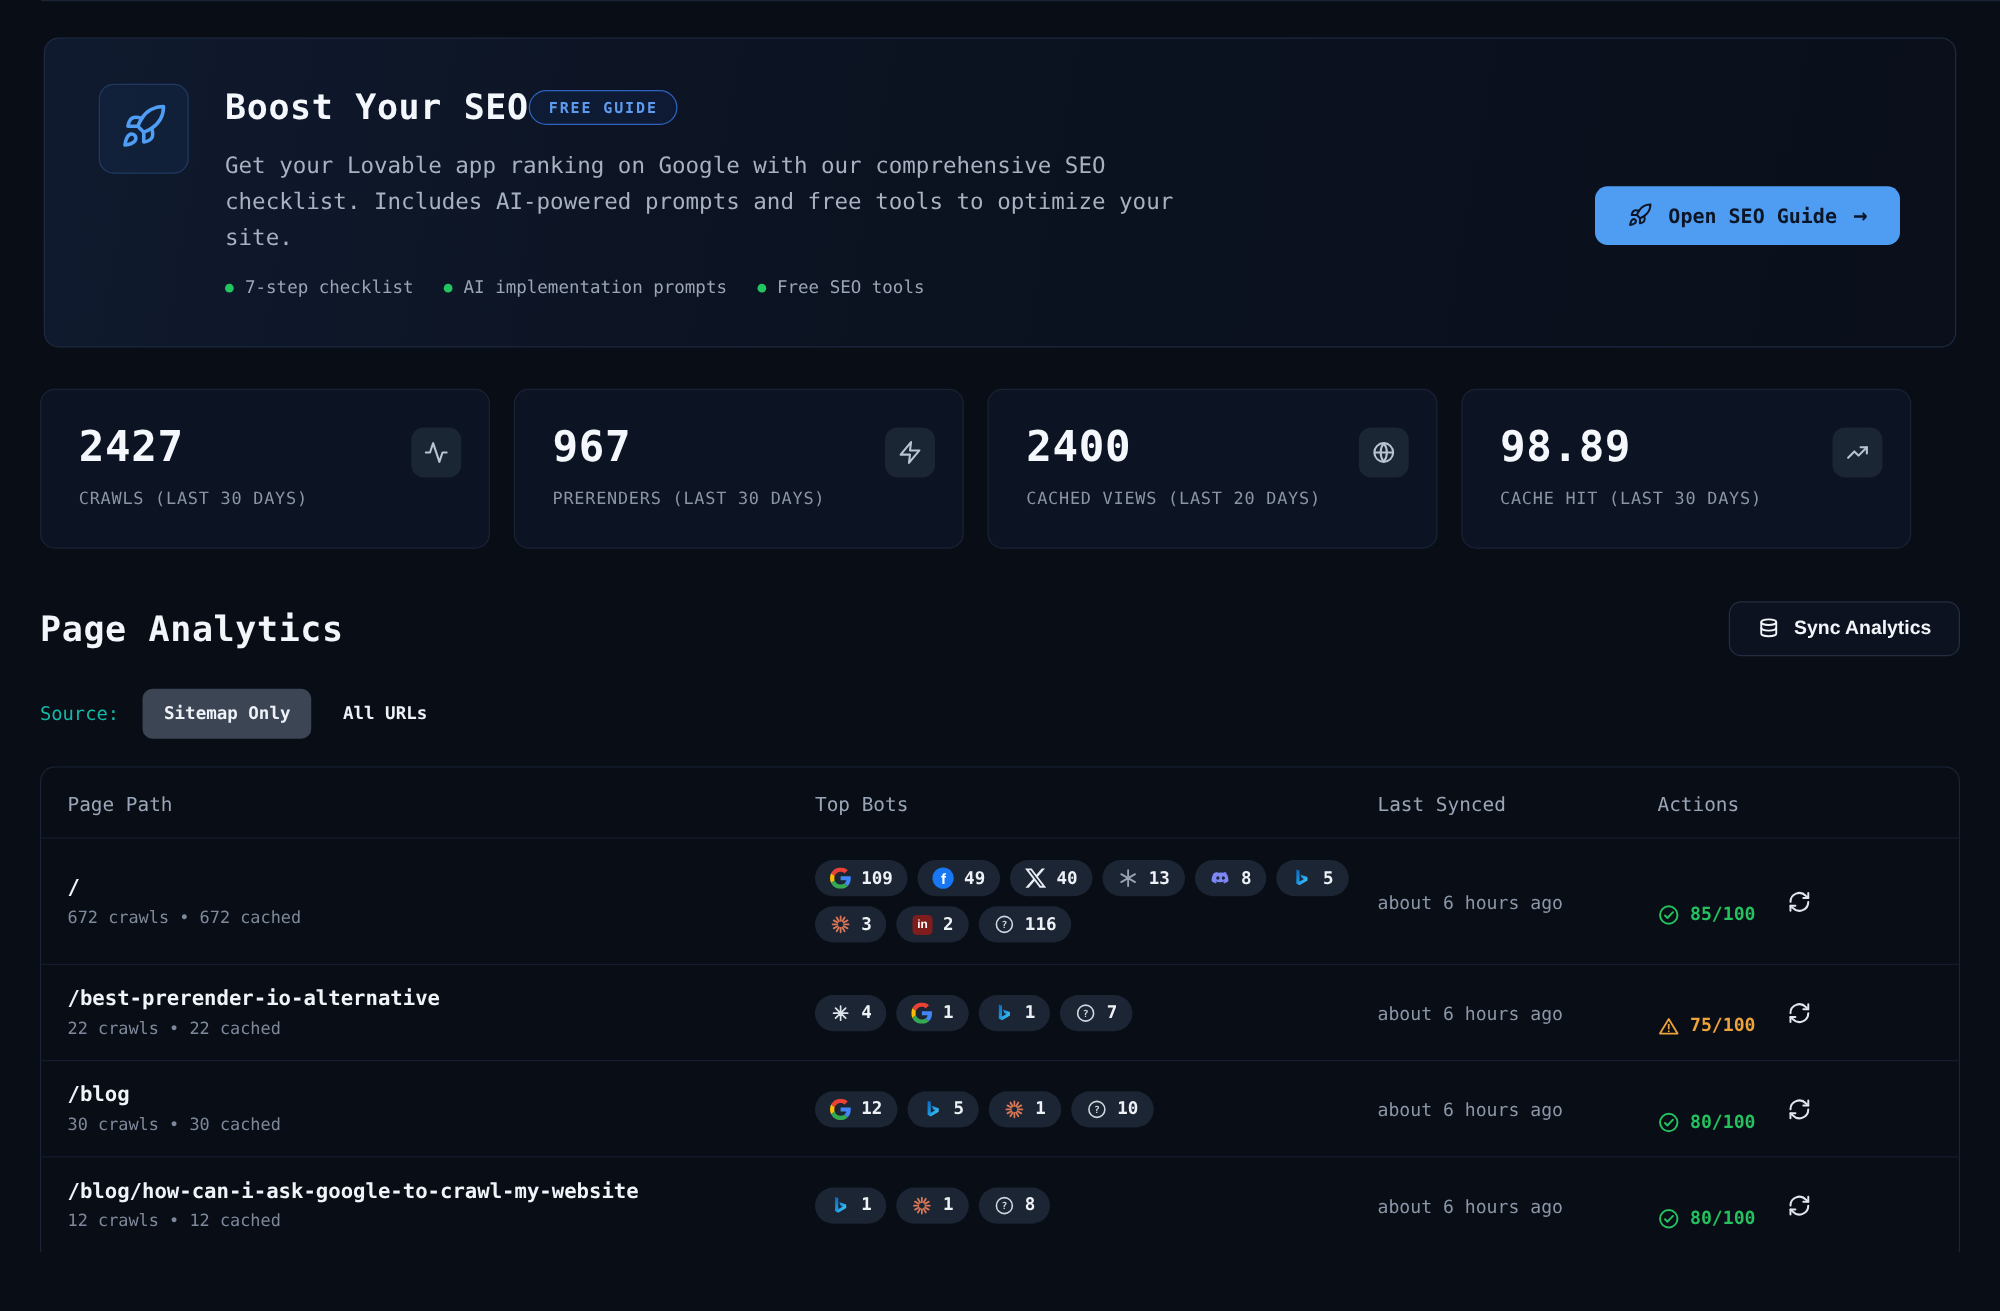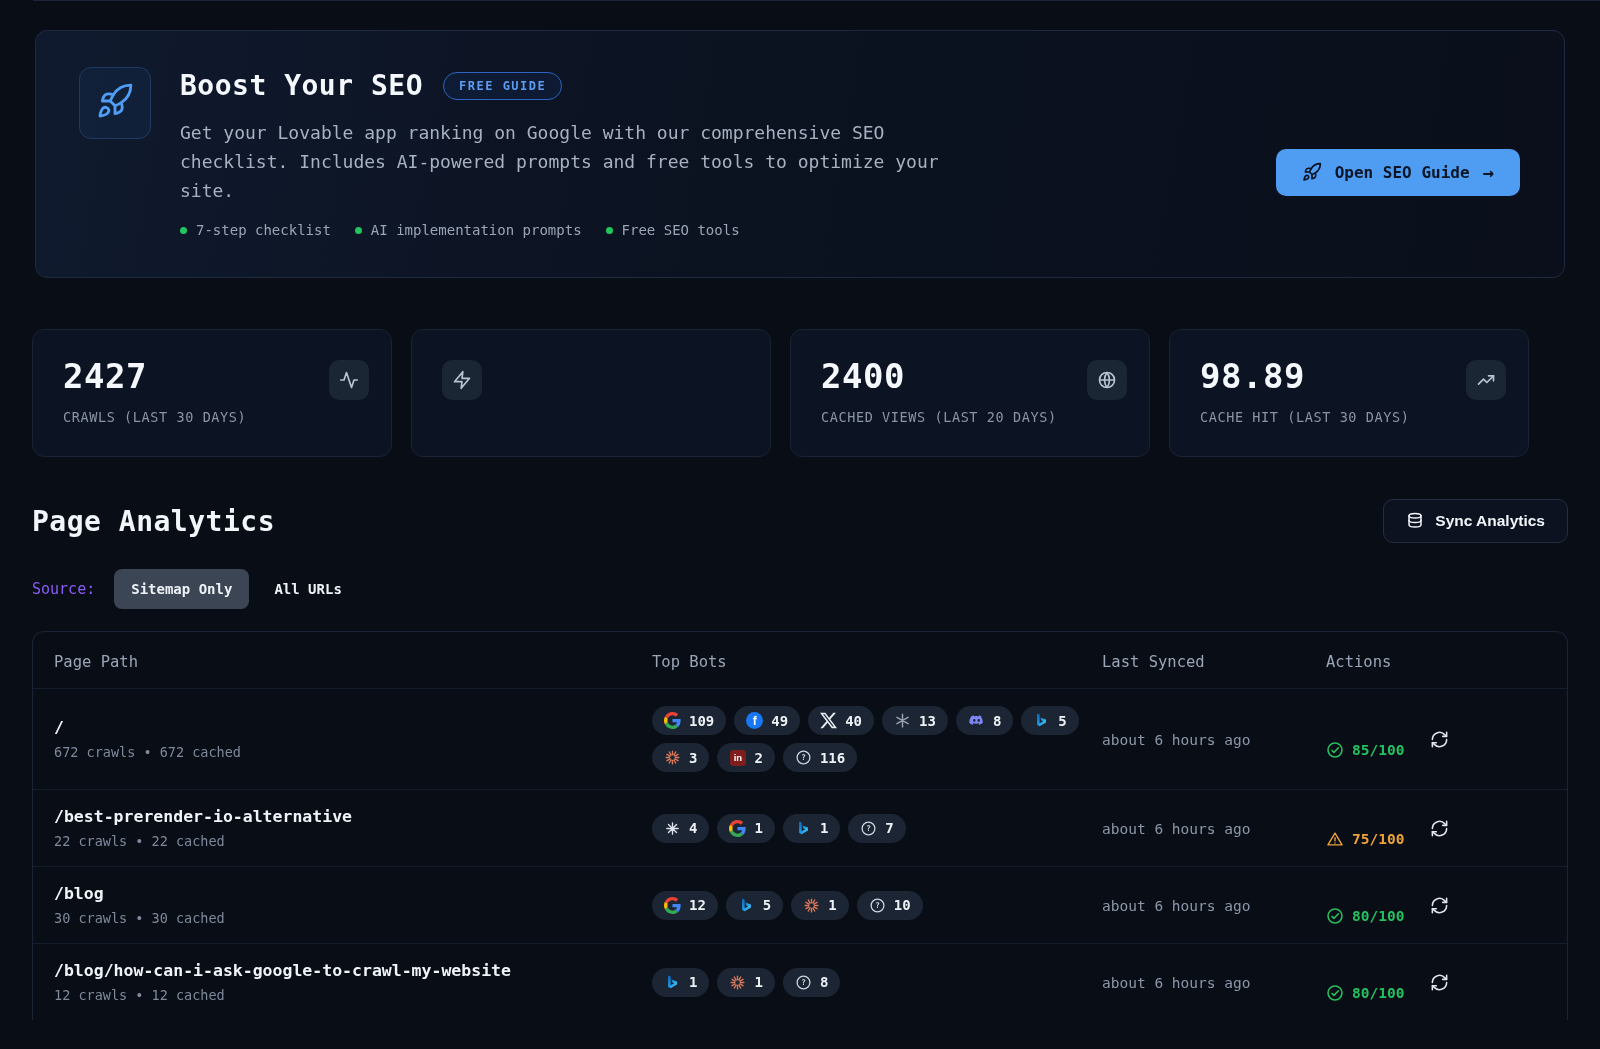--- a/index.html
+++ b/index.html
@@ -18,40 +18,40 @@
     border:1px solid #1d2a40;
     background:linear-gradient(100deg,#101a2e 0%,#0b1220 45%,#0a0f1b 100%);
     display:flex; align-items:flex-start; padding:36px 44px 0 43px;
   }
   .banner-icon-box {
     width:72px; height:72px; border-radius:12px; flex:0 0 auto;
     background:rgba(59,130,246,0.07); border:1px solid #1f3a61;
     display:flex; align-items:center; justify-content:center; margin-right:29px;
   }
   .banner-body { flex:1 1 auto; min-width:0; }
-  .banner-title-row { display:flex; align-items:center; gap:20px; margin-top:2px; }
+  .banner-title-row { display:flex; align-items:center; margin-top:2px; }
   .banner-title { font-size:28px; font-weight:bold; letter-spacing:0.5px; color:#f4f7fb; }
   .free-badge {
     border:1.5px solid #2e63c0; color:#5e9cf0; background:rgba(37,99,235,0.08);
     border-radius:999px; padding:6px 15px; font-size:12px; font-weight:bold; letter-spacing:1.5px;
   }
   .banner-desc { margin-top:16px; max-width:800px; font-size:18px; line-height:29px; color:#a7b1c0; }
   .features { display:flex; gap:24px; margin-top:17px; }
   .feature { display:flex; align-items:center; gap:9px; font-size:14px; color:#9aa5b5; }
   .dot { width:7px; height:7px; border-radius:50%; background:#22c55e; flex:0 0 auto; }
   .cta-btn {
     align-self:center; flex:0 0 auto; margin-left:20px;
     display:flex; align-items:center; gap:13px; height:47px; padding:0 26px;
     background:#4f9df3; border:none; border-radius:10px; cursor:pointer;
     font-family:inherit; font-size:16px; font-weight:bold; color:#0c1526;text-align:center;
   }
   .cta-arrow { font-size:19px; font-weight:bold; color:#0c1526; }
 
   
-  .stats-row { margin:51px 32px 0 32px; display:flex; gap:19px; }
+  .stats-row { margin:33px 32px 0 32px; display:flex; gap:19px; }
   .stat-card {
     width:360px; height:128px; border-radius:12px; background:#0c1322;
     border:1px solid #1a2334; padding:26px 22px 0 30px;
     display:flex; justify-content:space-between; align-items:flex-start;
   }
   .stat-value { font-size:34px; font-weight:bold; color:#f4f7fb; letter-spacing:0.5px; }
   .stat-label { margin-top:13px; font-size:13.5px; letter-spacing:0.6px; color:#8a95a6; white-space:nowrap;text-align:center; }
   .stat-chip {
     width:40px; height:40px; border-radius:10px; background:#1b2635; margin-top:4px;
     display:flex; align-items:center; justify-content:center; flex:0 0 auto;
@@ -62,21 +62,21 @@
   .analytics-header { margin:42px 32px 0 32px; display:flex; align-items:center; justify-content:space-between; }
   .page-title { font-size:28px; font-weight:bold; letter-spacing:0.5px; color:#f2f5f9; }
   .sync-btn {
     display:flex; align-items:center; gap:11px; height:44px; padding:0 22px;
     background:#0c1220; border:1px solid #242e40; border-radius:10px; cursor:pointer;
     font-family:"Liberation Sans","DejaVu Sans",sans-serif; font-size:15.5px; font-weight:bold; color:#f2f5f9;
   }
 
   
   .source-row { margin:26px 32px 0 32px; display:flex; align-items:center; gap:14px; }
-  .source-label { font-size:15px; color:#8b5cf6; margin-right:5px; }
+  .source-label { font-size:15px; color:#14b8a6; margin-right:5px; }
   .source-opt {
     font-family:inherit; font-size:14px; font-weight:bold; color:#eef2f7; cursor:pointer;
     background:transparent; border:none; padding:12px 17px; border-radius:8px;
   }
   .source-opt.selected { background:#3b4554; }
 
   
   .table {
     margin:22px 32px 0 32px; border:1px solid #1a2434; border-bottom:none;
     border-radius:12px 12px 0 0; overflow:hidden;
@@ -179,20 +179,24 @@
         <div class="stat-value">2427</div>
         <div class="stat-label">CRAWLS (LAST 30 DAYS)</div>
       </div>
       <div class="stat-chip">
         <svg viewBox="0 0 24 24" fill="none" stroke="#b9c3d2" stroke-width="2" stroke-linecap="round" stroke-linejoin="round">
           <polyline points="22 12 18 12 15 21 9 3 6 12 2 12"></polyline>
         </svg>
       </div>
     </div>
     <div class="stat-card">
+      <div>
+        <div class="stat-value">967</div>
+        <div class="stat-label">PRERENDERS (LAST 30 DAYS)</div>
+      </div>
       <div class="stat-chip">
         <svg viewBox="0 0 24 24" fill="none" stroke="#b9c3d2" stroke-width="2" stroke-linecap="round" stroke-linejoin="round">
           <path d="M13 2 3 14h9l-1 8 10-12h-9l1-8z"></path>
         </svg>
       </div>
     </div>
     <div class="stat-card">
       <div>
         <div class="stat-value">2400</div>
         <div class="stat-label">CACHED VIEWS (LAST 20 DAYS)</div>

